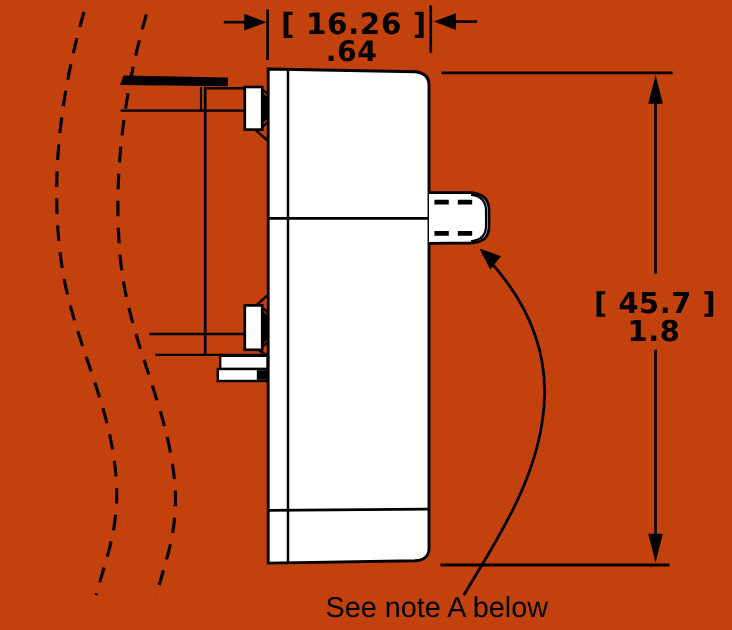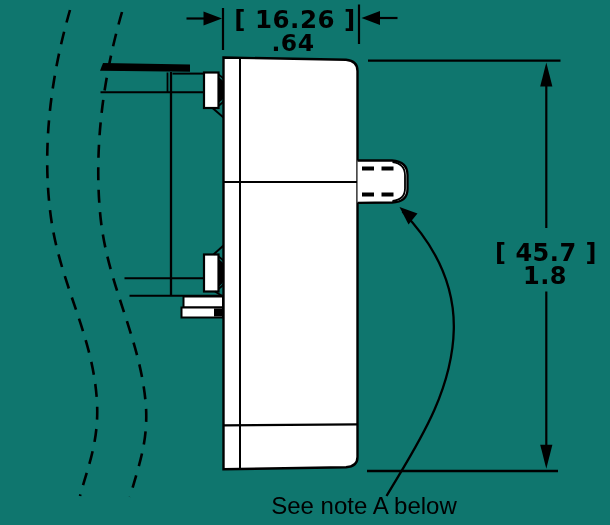--- a/index.html
+++ b/index.html
@@ -4,21 +4,21 @@
 <style>
   html, body {
     margin: 0;
     padding: 0;
     background: #ffffff;
   }
   .stage {
     position: relative;
     width: 610px;
     height: 525px;
-    background: #0f766e;
+    background: #c2410c;
     overflow: hidden;
   }
   svg { display: block; }
   .dim-text {
     font-family: "DejaVu Sans", sans-serif;
     font-weight: 700;
     fill: #000000;
     letter-spacing: 0.5px;
   }
   .note-text {

